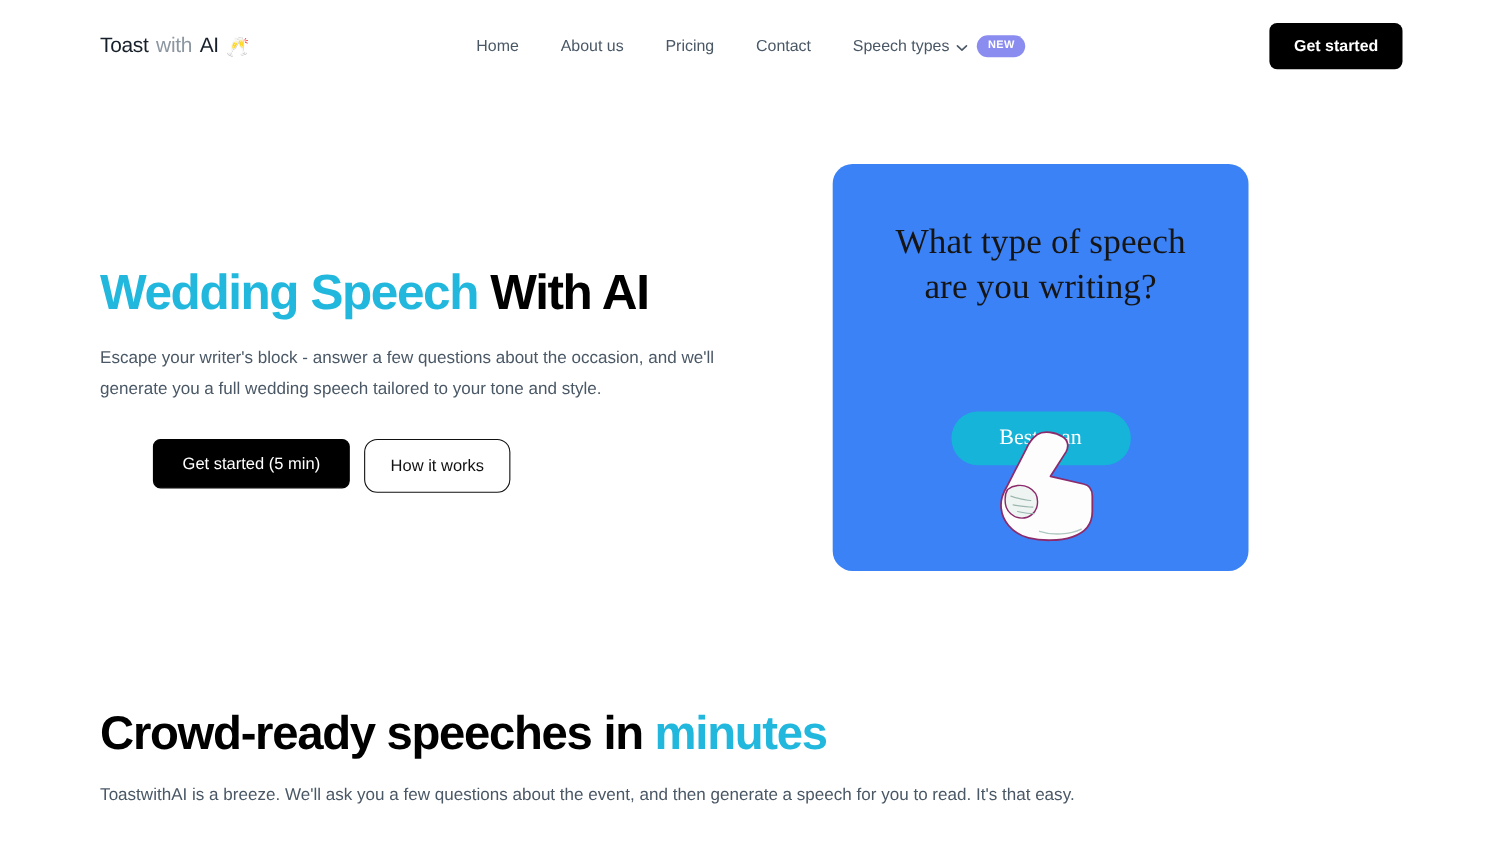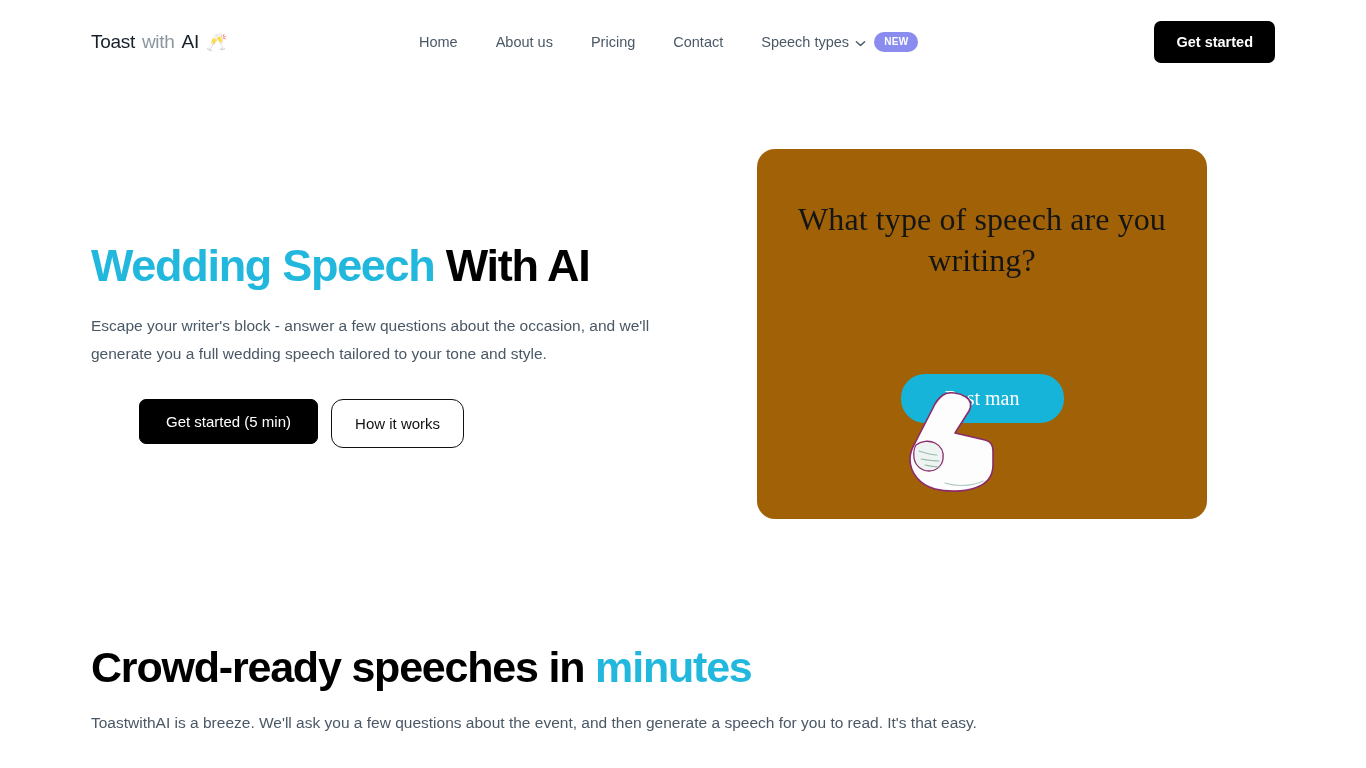--- a/index.html
+++ b/index.html
@@ -28,21 +28,21 @@
     letter-spacing:-0.3px;
     white-space:nowrap;
   }
   .logo-toast { font-weight:400; color:#17202a; }
   .logo-with  { font-weight:400; color:#8c96a0; }
   .logo-ai    { font-weight:400; color:#17202a; }
   .logo-emoji { font-size:17px; line-height:1; }
 
   .nav {
     position:absolute;
-    left:419px;
+    left:433px;
     display:flex;
     align-items:center;
     gap:0;
   }
   .nav-item {
     font-size:14.5px;
     color:#4a5866;
     padding:0 19px;
     cursor:pointer;
     white-space:nowrap;
@@ -129,23 +129,23 @@
     padding:0 23px;
     height:49px;
     cursor:pointer;
     font-family:"Liberation Sans", sans-serif;
   }
 
   
   .hero-right { margin-left:66px; }
 
   .hero-card {
-    width:450px;
+    width:378px;
     height:370px;
-    background:#a16207;
+    background:#3b82f6;
     border-radius:18px;
     position:relative;
     overflow:hidden;
   }
 
   .card-question {
     font-family:"Liberation Serif", serif;
     font-size:32px;
     font-weight:400;
     color:#151515;

